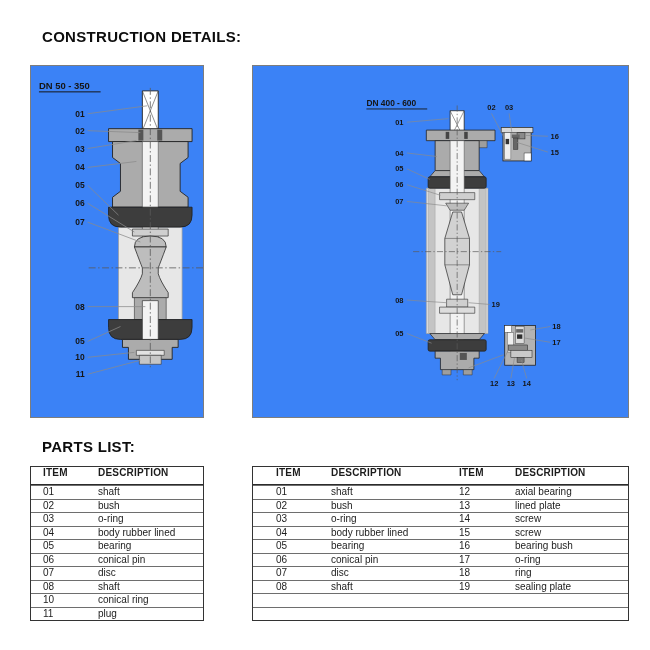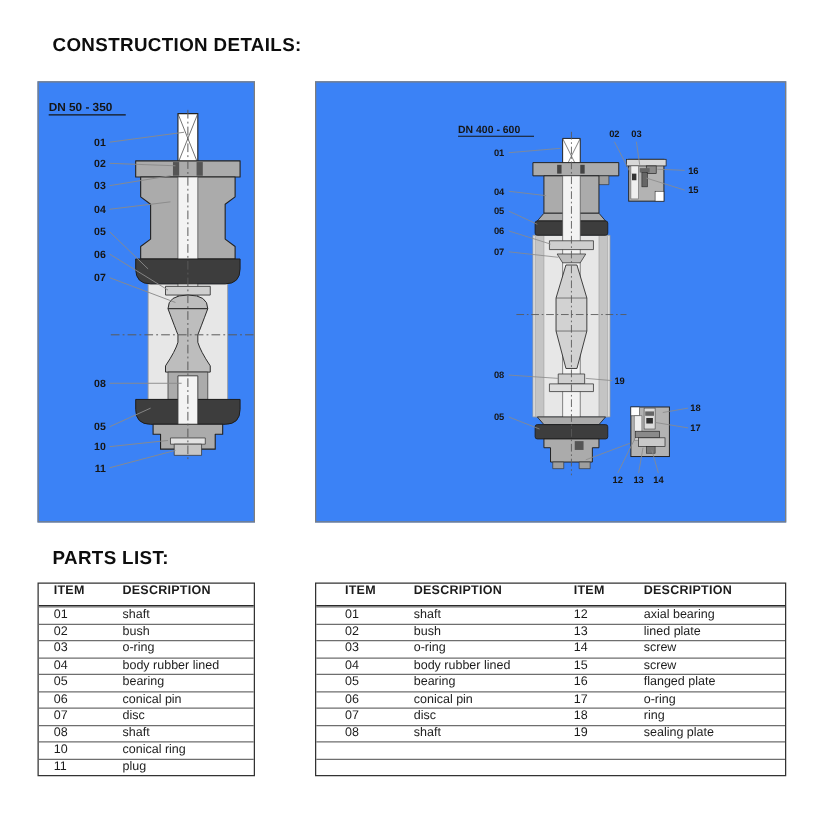--- a/index.html
+++ b/index.html
@@ -297,21 +297,21 @@
   <div class="trow">
       <span class="c-item1">04</span>
       <span class="c-desc1">body rubber lined</span>
       <span class="c-item2">15</span>
       <span class="c-desc2">screw</span>
     </div>
   <div class="trow">
       <span class="c-item1">05</span>
       <span class="c-desc1">bearing</span>
       <span class="c-item2">16</span>
-      <span class="c-desc2">flanged plate</span>
+      <span class="c-desc2">bearing bush</span>
     </div>
   <div class="trow">
       <span class="c-item1">06</span>
       <span class="c-desc1">conical pin</span>
       <span class="c-item2">17</span>
       <span class="c-desc2">o-ring</span>
     </div>
   <div class="trow">
       <span class="c-item1">07</span>
       <span class="c-desc1">disc</span>

